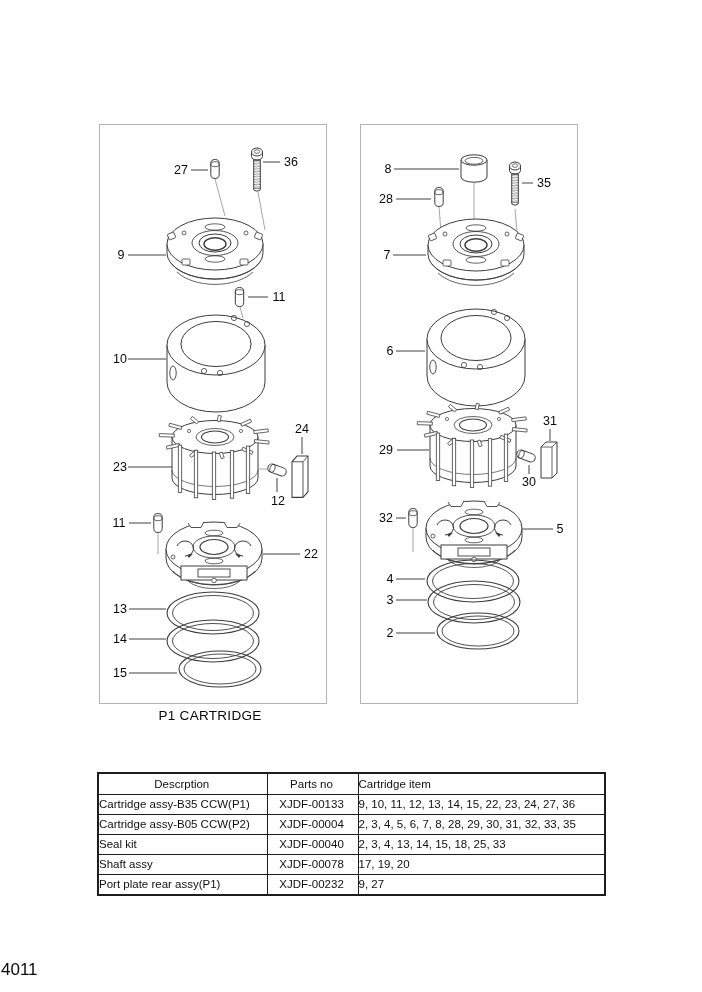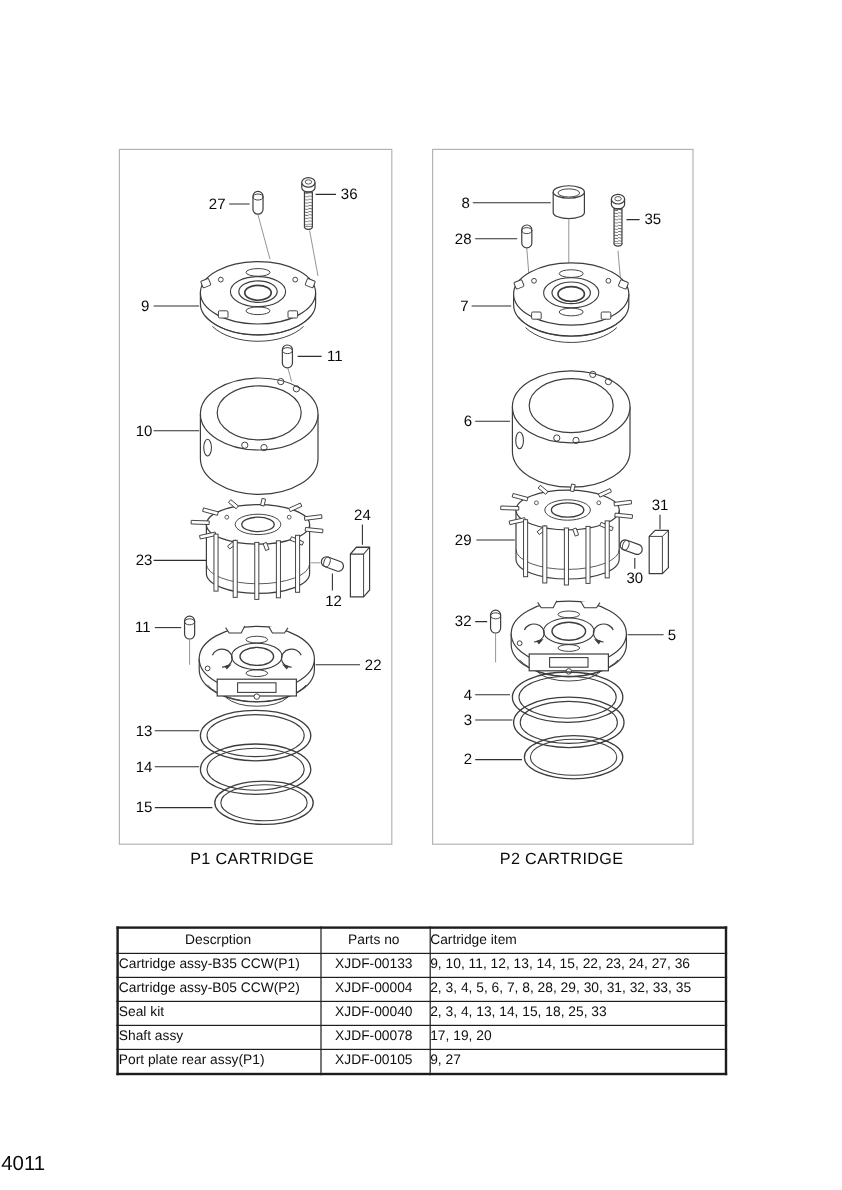--- a/index.html
+++ b/index.html
@@ -275,21 +275,20 @@
       <text class="co" x="25" y="397">32</text>
       <text class="co" x="199" y="408">5</text>
       <text class="co" x="29" y="458">4</text>
       <text class="co" x="29" y="479">3</text>
       <text class="co" x="29" y="512">2</text>
     </g>
   </svg>
   </div>
 
   <div class="caption" id="cap-p1">P1 CARTRIDGE</div>
-  <div class="caption" id="cap-p2">P2 CARTRIDGE</div>
 
   <table class="parts">
     <colgroup>
         <col style="width:169px">
         <col style="width:91px">
         <col style="width:247px">
       </colgroup>
     <thead>
       <tr>
         <th class="h1">Descrption</th>
@@ -313,20 +312,20 @@
         <td class="c2">XJDF-00040</td>
         <td class="c3">2, 3, 4, 13, 14, 15, 18, 25, 33</td>
       </tr>
       <tr>
         <td class="c1">Shaft assy</td>
         <td class="c2">XJDF-00078</td>
         <td class="c3">17, 19, 20</td>
       </tr>
       <tr>
         <td class="c1">Port plate rear assy(P1)</td>
-        <td class="c2">XJDF-00105</td>
+        <td class="c2">XJDF-00232</td>
         <td class="c3">9, 27</td>
       </tr>
     </tbody>
   </table>
 
   <div class="pagenum">4011</div>
 </div>
 
 </body></html>

